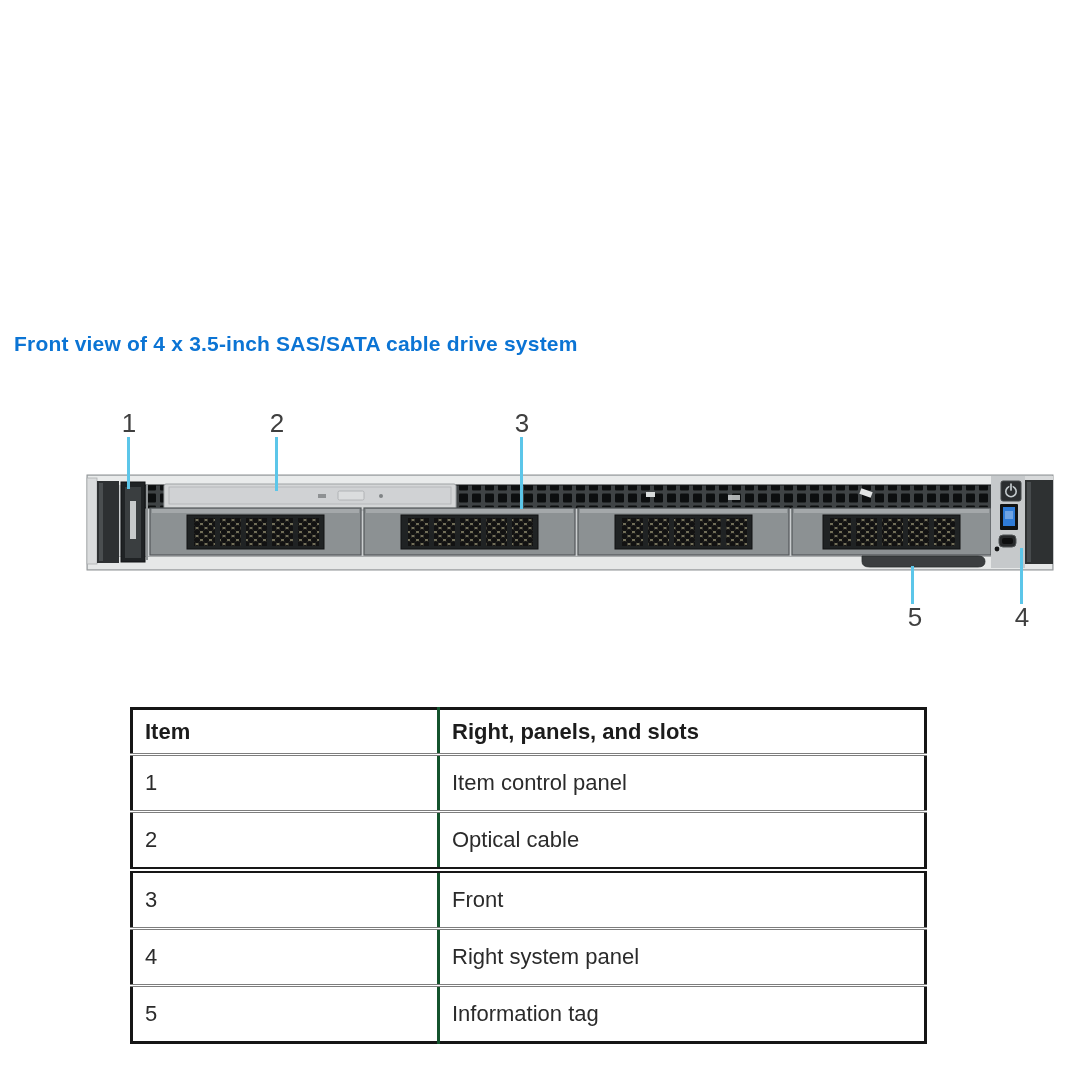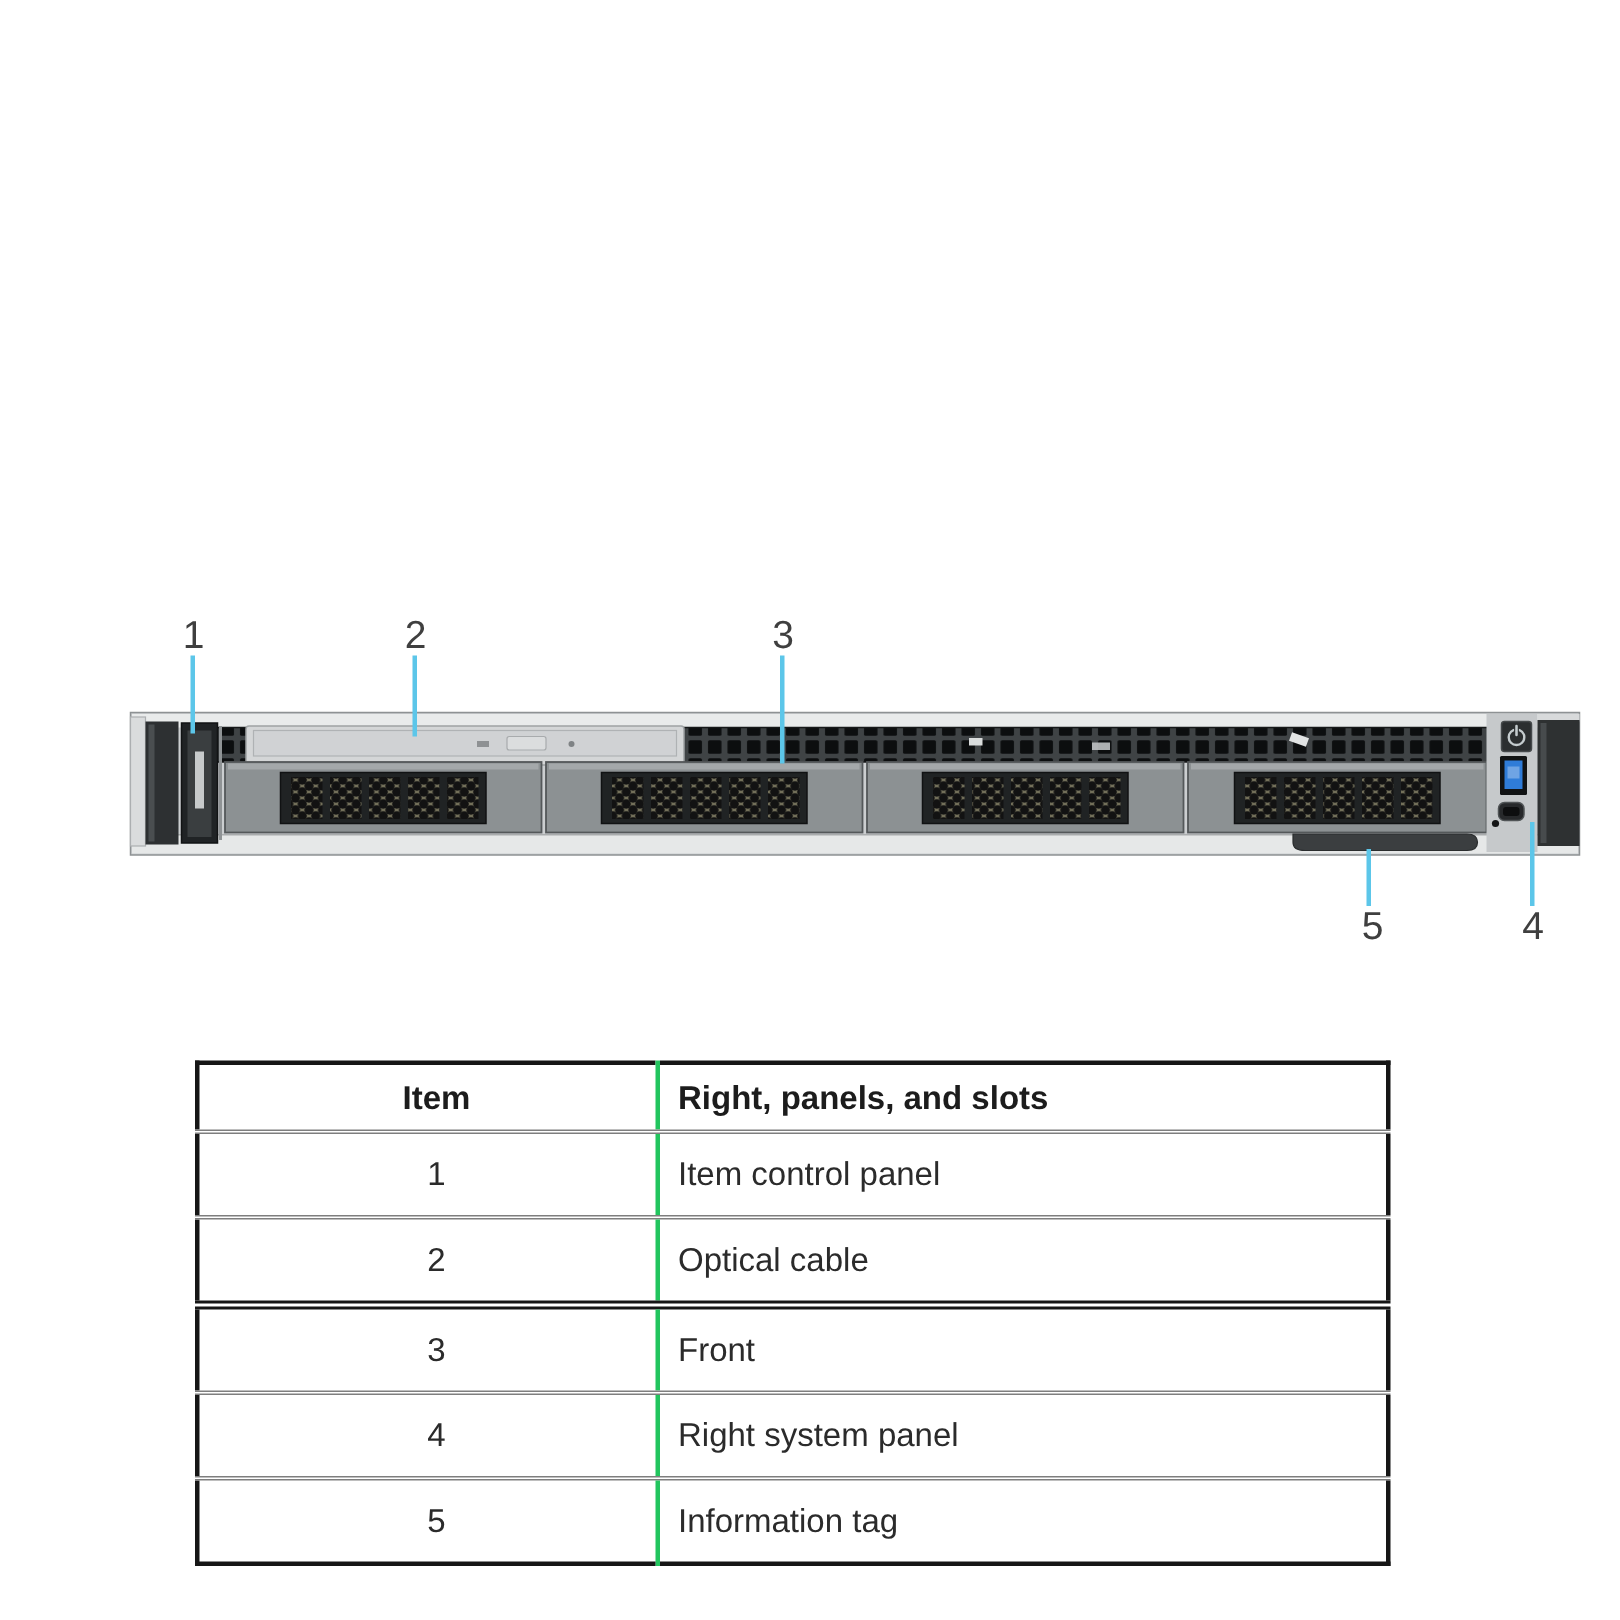--- a/index.html
+++ b/index.html
@@ -25,29 +25,30 @@
     font-size:22px; color:#1c1c1c;
   }
   .item-table col.c1{width:307px;}
   .item-table th{
     height:43px; text-align:left; padding:0 0 0 12px; font-weight:bold;
     border-bottom:3px double #7E7E7E; vertical-align:middle;
   }
   .item-table td{
     height:54px; padding:0 0 0 12px; vertical-align:middle; color:#2b2b2b;
   }
-  .item-table th:first-child, .item-table td:first-child{border-right:3px solid #22c55e;text-align:center;}
+  .item-table th:first-child, .item-table td:first-child{border-right:3px solid #14532d;}
   .item-table tbody tr + tr td{border-top:3px double #7E7E7E;}
   .item-table tbody tr.split td{border-top:6px double #161616;}
 </style>
 </head>
 <body>
 
 <div class="page">
 
+  <h2 class="heading">Front view of 4 x 3.5-inch SAS/SATA cable drive system</h2>
 
   <div class="figure">
 
     <svg class="server-svg" width="980" height="112" viewBox="0 0 980 112" role="img" aria-label="Front view of a 1U rack server with four 3.5-inch drive bays, optical drive, left and right control panels and information tag">
       <defs>
         <pattern id="grillePat" width="13" height="12" patternUnits="userSpaceOnUse">
           <rect width="13" height="12" fill="#3F4345"></rect>
           <rect x="2" y="1.5" width="9" height="9" rx="1" fill="#0C0E0F"></rect>
         </pattern>
         <pattern id="hexPat" width="9" height="8" patternUnits="userSpaceOnUse">

